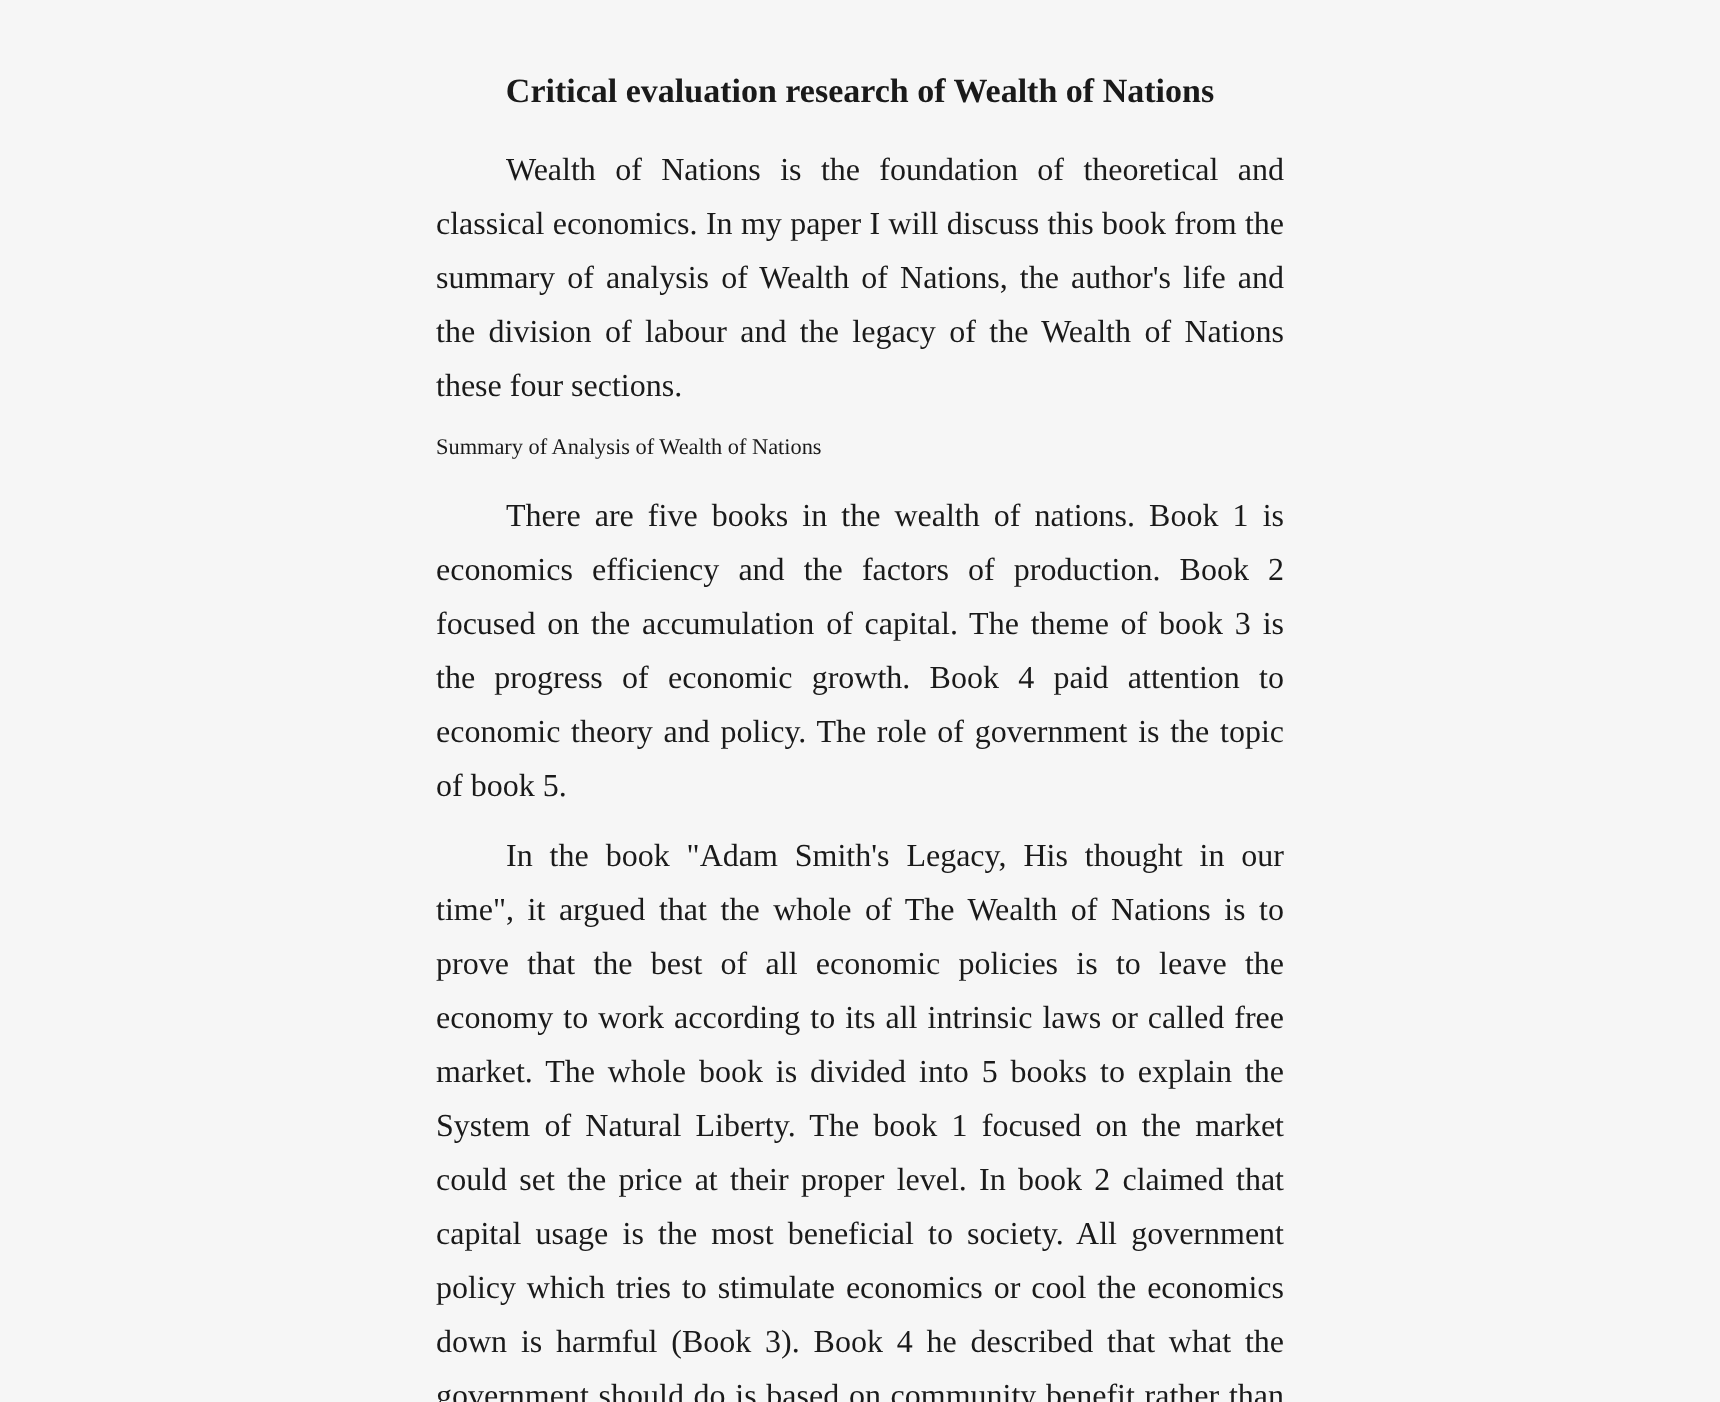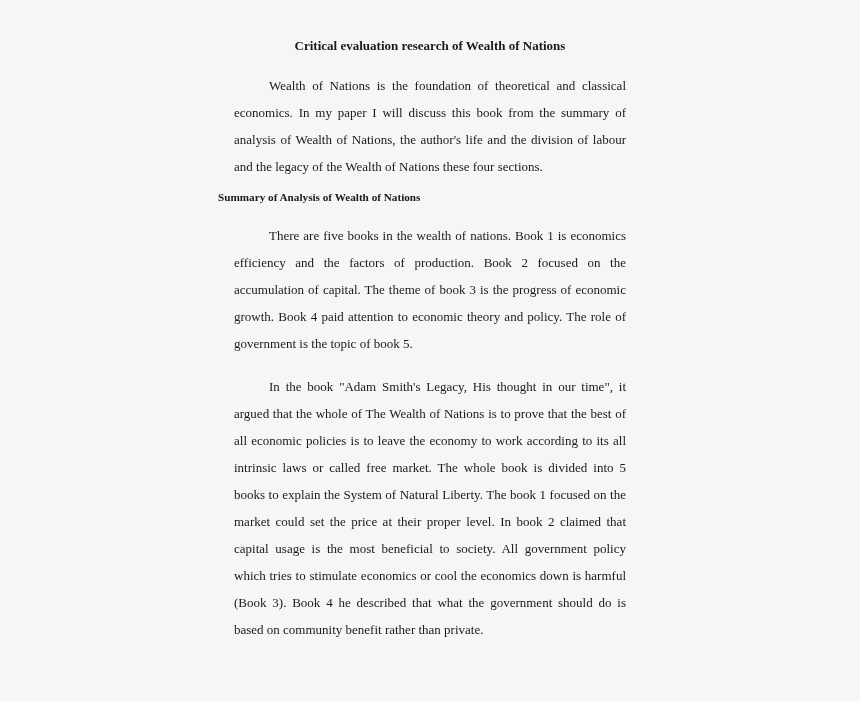--- a/index.html
+++ b/index.html
@@ -17,33 +17,33 @@
   }
   .page {
     position: absolute;
     left: 218px;
     top: 37px;
     width: 424px;
   }
   .title {
     text-align: center;
     font-weight: bold;
-    font-size: 13px;
+    font-size: 17px;
     line-height: 18px;
     margin: 0 0 17px 0;
   }
   .para {
-    font-size: 13px;
+    font-size: 16px;
     line-height: 27px;
     text-align: justify;
     text-indent: 35px;
-    margin: 16px;
+    margin: 0;
   }
   .heading {
-    font-weight: bold;
+    font-weight: normal;
     font-size: 11.2px;
     line-height: 18px;
     margin: 8px 0 12px 0;
   }
   .gap-after { margin-bottom: 8px; }
 </style>
 </head>
 <body>
 
 <div class="page">

